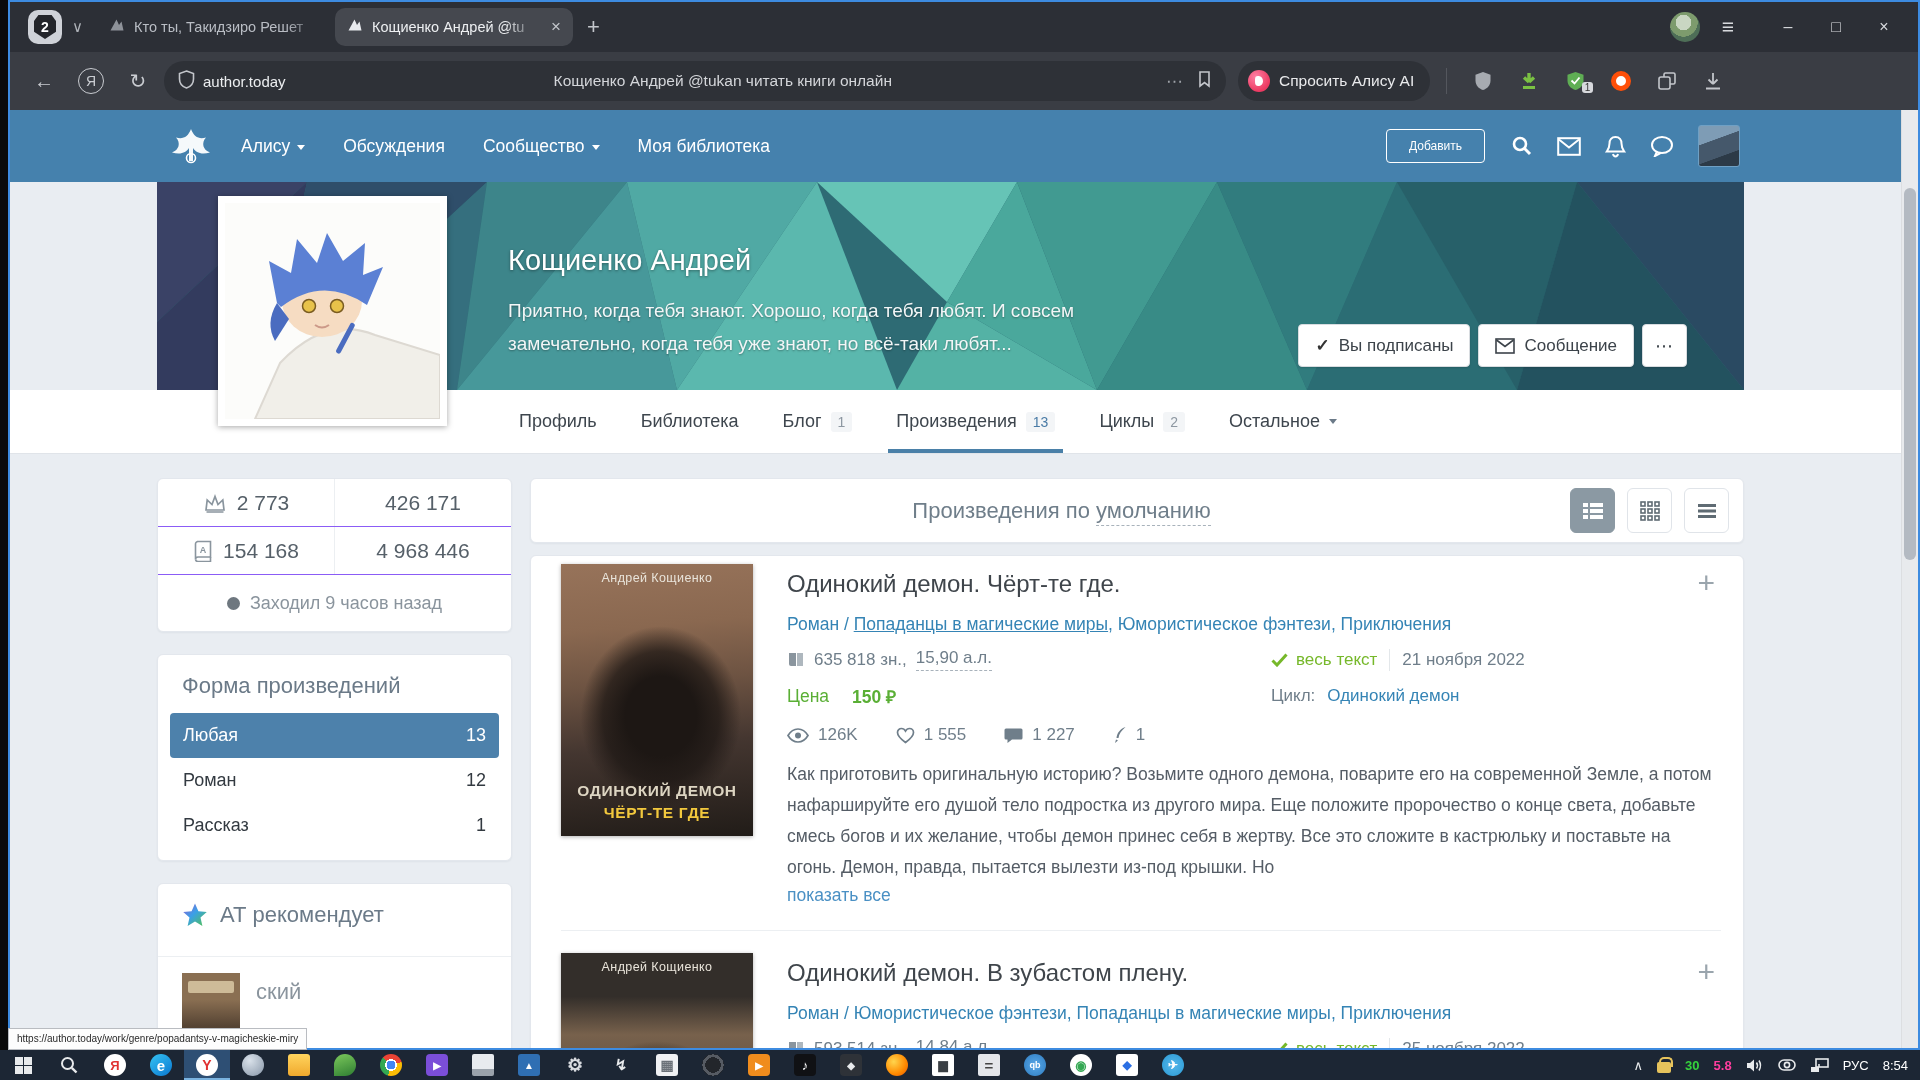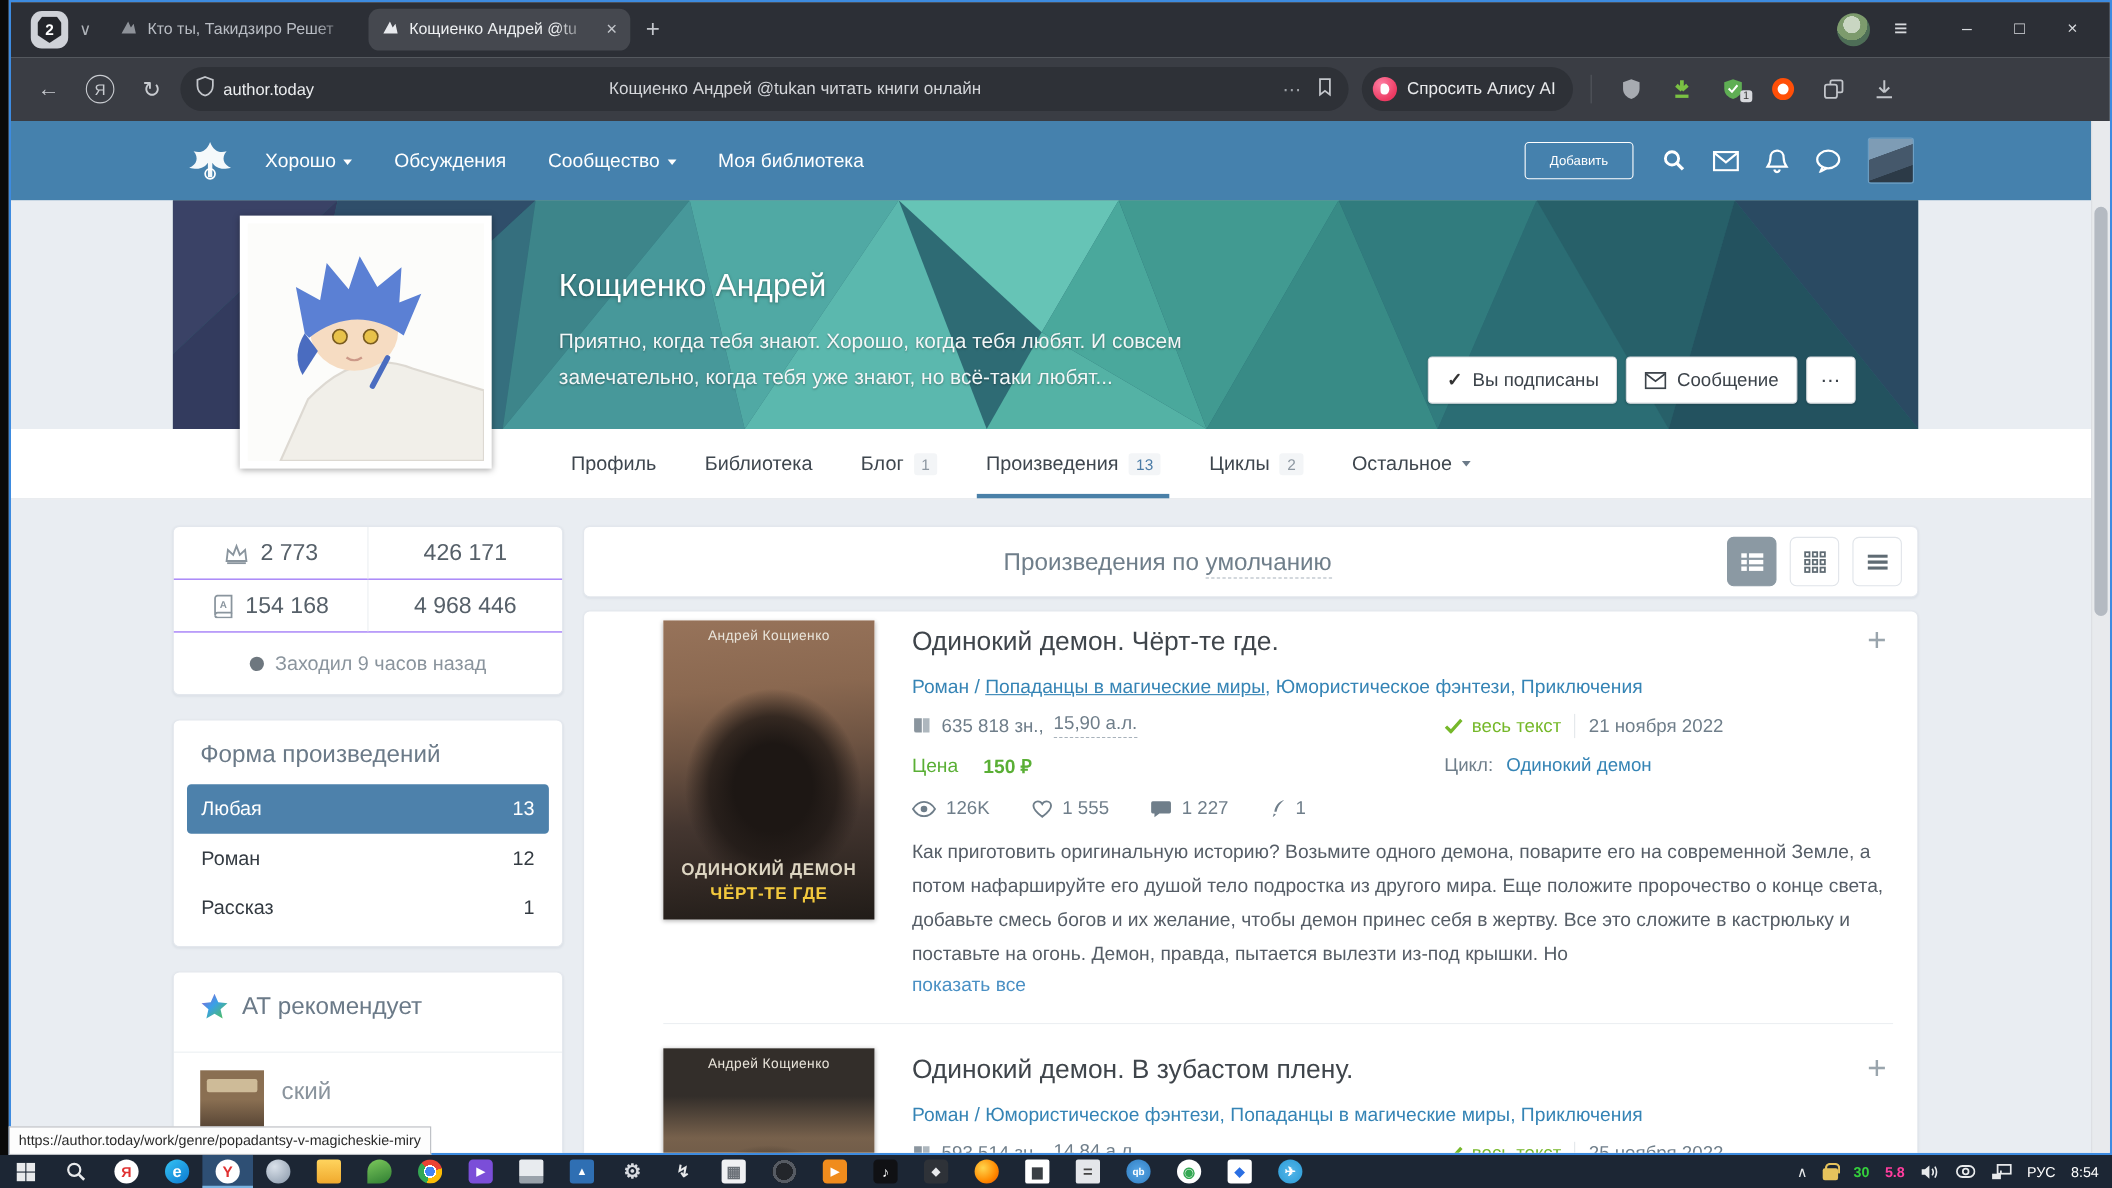--- a/index.html
+++ b/index.html
@@ -123,21 +123,21 @@
   .works-head { height:65px; display:flex; align-items:center; padding:0 14px 0 22px; }
   .wh-title { color:#6f7e8a; font-size:22px; flex:1;text-align:center; }
   .dotted { border-bottom:1px dashed #a8b2bb; padding-bottom:2px; }
   .views-tgl { display:flex; gap:12px; }
   .vt { width:45px; height:45px; border:1px solid #e0e4e9; border-radius:6px; background:#fff;
         display:flex; align-items:center; justify-content:center; }
   .vt.active { background:#8b99a3; border-color:#8b99a3; }
 
   
   .works-body { margin-top:12px; padding:8px 22px 24px 30px; min-height:560px; }
-  .book { display:flex; gap:34px; padding-top:0;margin-left:42px; }
+  .book { display:flex; gap:34px; padding-top:0; }
   .book + .book { border-top:1px solid #eceff2; margin-top:24px; padding-top:22px; }
   .cover { width:192px; height:272px; flex:none; position:relative; box-shadow:0 1px 4px rgba(0,0,0,.3); overflow:hidden; }
   .cover .cauthor { position:absolute; top:7px; left:0; right:0; text-align:center; color:#e9e4da; font-size:12.5px; letter-spacing:.4px; }
   .cover .ct1 { position:absolute; bottom:36px; left:0; right:0; text-align:center; color:#ddd5c2; font-size:15.5px; font-weight:bold; letter-spacing:.6px; }
   .cover .ct2 { position:absolute; bottom:14px; left:0; right:0; text-align:center; color:#f2c83d; font-size:15.5px; font-weight:bold; letter-spacing:.6px; }
   .cov1 { background:
       radial-gradient(58% 46% at 52% 56%, #1d1714 0 32%, rgba(29,23,20,.75) 52%, rgba(29,23,20,0) 72%),
       linear-gradient(175deg,#97735a 0%, #8a6850 24%, #6d5342 44%, #443630 66%, #211c18 100%); }
   .cov2 { background:
       radial-gradient(60% 40% at 50% 62%, #17130f 0 30%, rgba(23,19,15,.7) 52%, rgba(23,19,15,0) 74%),
@@ -156,21 +156,21 @@
   .price { color:#5aaf35; font-size:17.5px; }
   .price b { font-weight:bold; }
   .cyclink { color:#3584b5; }
   .bstats { display:flex; gap:38px; margin-top:17px; color:#6f7e8a; font-size:17px; }
   .bstat { display:flex; align-items:center; gap:9px; }
   .bdesc { margin-top:14px; color:#555d66; font-size:17.5px; line-height:31px; max-width:950px; }
   .showall { color:#4a90c4; font-size:17.5px; display:inline-block; margin-top:2px; }
 
   
   .statusurl { position:absolute; left:8px; bottom:30px; background:#fdfdfd; border:1px solid #b9bcc1;
-               padding:4px 8px 5px; font-size:13px; color:#2a2a2a; z-index:60; max-width:600px;
+               padding:4px 8px 5px; font-size:10px; color:#2a2a2a; z-index:60; max-width:600px;
                white-space:nowrap; }
 
   
   .taskbar { position:absolute; left:0; right:0; bottom:0; height:30px; background:#1c2634;
              display:flex; align-items:center; z-index:50; }
   .tk { width:46px; height:30px; display:flex; align-items:center; justify-content:center; flex:none; }
   .tk-act { background:#2e4f74; box-shadow:inset 0 -2px 0 #7ab3e0; }
   .tkg { width:22px; height:22px; display:flex; align-items:center; justify-content:center; font-weight:bold; overflow:hidden; }
   .tray { margin-left:auto; display:flex; align-items:center; gap:0; color:#fff; }
   .tray > span { padding:0 7px; font-size:13px; display:flex; align-items:center; }
@@ -287,21 +287,21 @@
 
       <div class="snav">
         <div class="container">
           <span class="logo">
             <svg width="44" height="42" viewBox="0 0 44 42">
               <path d="M22,4 C19,12 14,14.5 7,12.5 C12,18 10,25 3,27.5 C12,30 17,27.5 20,23 L20,36 H24 L24,23 C27,27.5 32,30 41,27.5 C34,25 32,18 37,12.5 C30,14.5 25,12 22,4 Z" fill="#ffffff" opacity="0.95"></path>
               <circle cx="22" cy="33" r="4.5" fill="none" stroke="#fff" stroke-width="1.6"></circle>
             </svg>
           </span>
           <span class="snav-item">
-              <span>Хорошо</span>
+              <span>Алису</span>
               <span class="caret-dn"></span>
             </span>
           <span class="snav-item">
               <span>Обсуждения</span>
             </span>
           <span class="snav-item">
               <span>Сообщество</span>
               <span class="caret-dn"></span>
             </span>
           <span class="snav-item">

